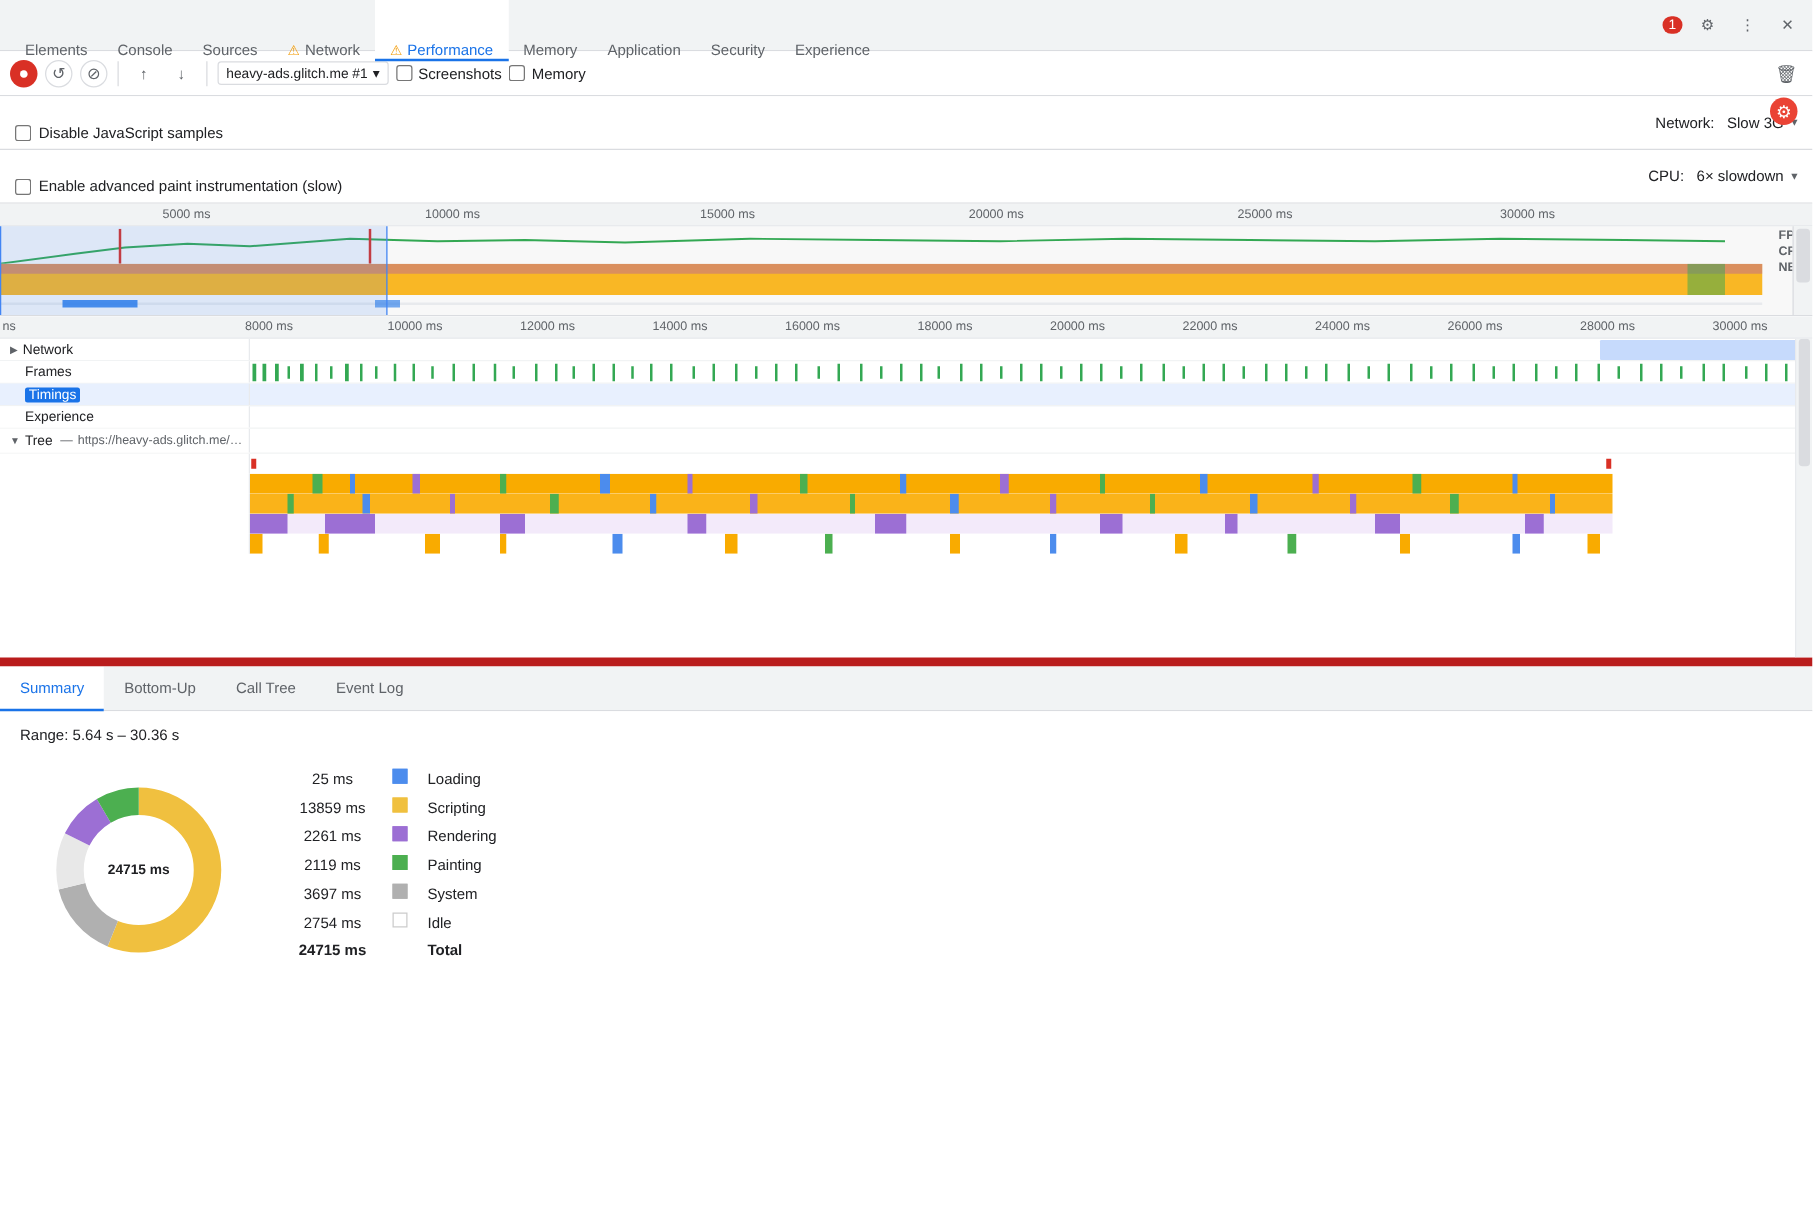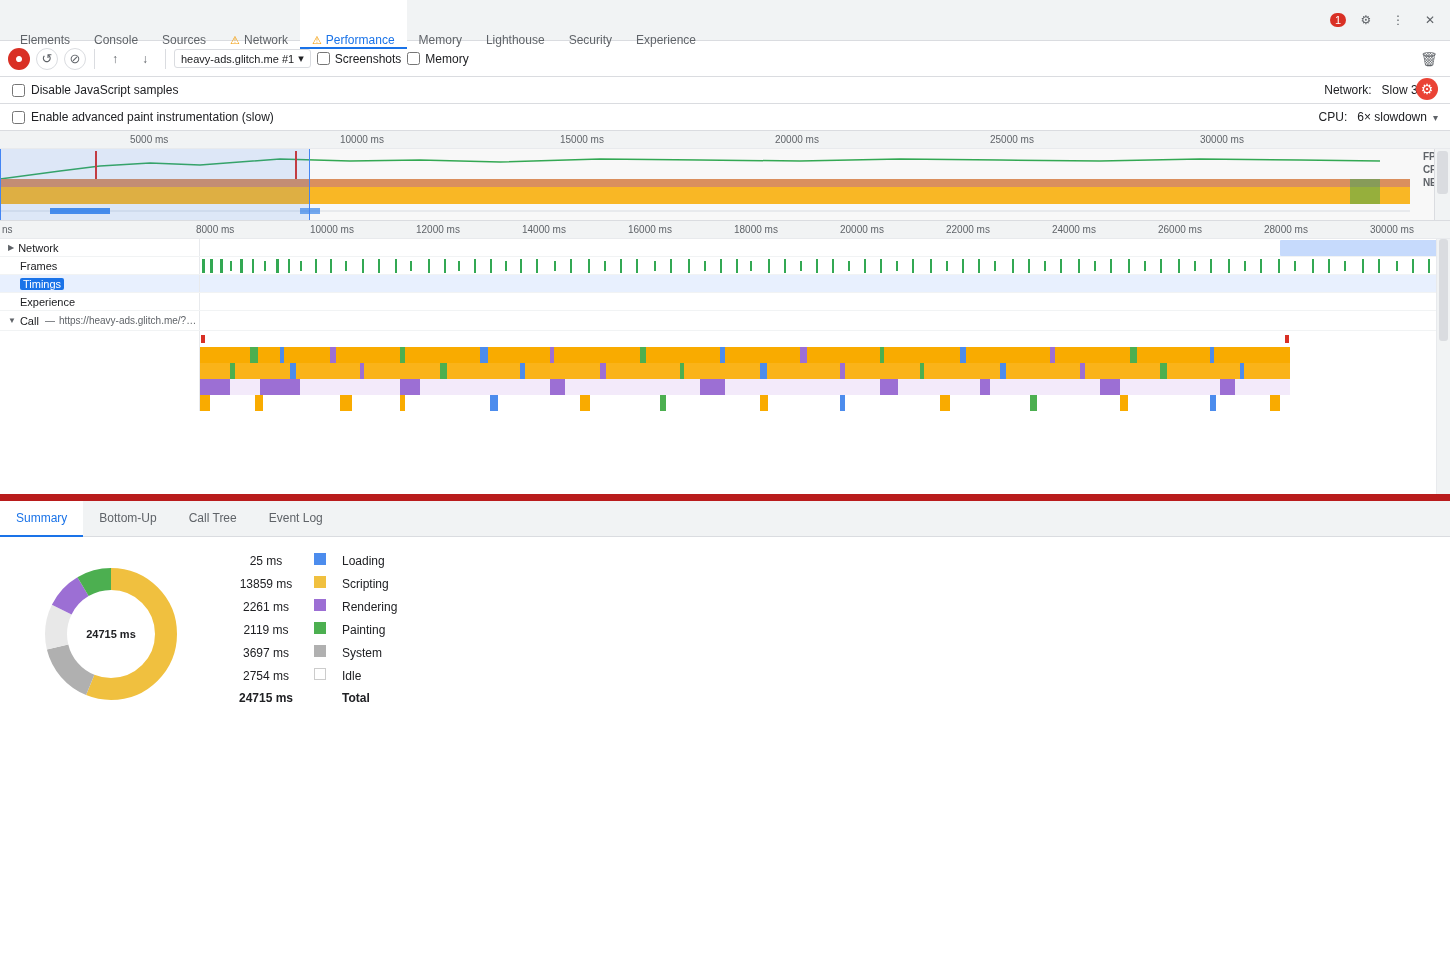--- a/index.html
+++ b/index.html
@@ -56,21 +56,21 @@
     .checkbox-label { display: flex; align-items: center; gap: 5px; font-size: 12px; color: #202124; cursor: pointer; }
     .toolbar-right { margin-left: auto; display: flex; align-items: center; gap: 8px; }
     .trash-btn { background: none; border: none; cursor: pointer; color: #5f6368; font-size: 14px; padding: 2px 4px; }
 
     
     .settings-row {
       display: flex; align-items: center; gap: 24px;
       padding: 6px 12px; border-bottom: 1px solid #dadce0;
       background: #fff;
     }
-    .settings-label { font-size: 12px; color: #202124; display: flex; gap: 6px; }
+    .settings-label { font-size: 12px; color: #202124; display: flex; gap: 6px; margin-top: 16px; }
     .settings-right { margin-left: auto; display: flex; align-items: center; gap: 24px; }
     .network-setting, .cpu-setting {
       display: flex; align-items: center; gap: 6px; font-size: 12px;
     }
     .dropdown-arrow { font-size: 10px; color: #5f6368; }
 
     
     .timeline-overview {
       background: #f8f8f8; border-bottom: 1px solid #dadce0;
       height: 90px; position: relative; overflow: hidden;
@@ -171,21 +171,21 @@
       <span>Network</span>
     </div>
     <div class="devtools-tab active">
       <span class="warn-icon">⚠</span>
       <span>Performance</span>
     </div>
     <div class="devtools-tab">
       <span>Memory</span>
     </div>
     <div class="devtools-tab">
-      <span>Lighthouse</span>
+      <span>Application</span>
     </div>
     <div class="devtools-tab">
       <span>Security</span>
     </div>
     <div class="devtools-tab">
       <span>Experience</span>
     </div>
   </div>
   <div class="tab-right-controls">
     <span class="error-badge">1</span>
@@ -453,21 +453,21 @@
     <div class="track-row">
       <div class="track-label indent">
         <span>Experience</span>
       </div>
       <div class="track-content"></div>
     </div>
 
     <div class="track-row" style="height:20px;">
       <div class="track-label" style="font-size:11px;">
         <span style="font-size:8px;color:#5f6368;">▼</span>
-        <span>Call</span>
+        <span>Tree</span>
         <span style="color:#5f6368;font-size:10px;margin-left:2px;">—</span>
         <span style="color:#5f6368;font-size:10px;overflow:hidden;text-overflow:ellipsis;max-width:800px;">https://heavy-ads.glitch.me/?ad=%2Fcpu%2F_ads.html&amp;n=1588943672103</span>
       </div>
     </div>
 
     <div style="height:16px;display:flex;position:relative;">
       <div style="width:200px;min-width:200px;background:#fff;border-right:1px solid #e8eaed;"></div>
       <div style="flex:1;position:relative;">
         <svg width="100%" height="16" preserveAspectRatio="none">
           <rect x="1" y="4" width="4" height="8" fill="#d93025"></rect>
@@ -579,20 +579,21 @@
   </div>
   <div class="bottom-tab">
     <span>Call Tree</span>
   </div>
   <div class="bottom-tab">
     <span>Event Log</span>
   </div>
 </div>
 
 <div class="summary-panel">
+  <div class="range-text">Range: 5.64 s – 30.36 s</div>
   <div class="summary-content">
 
     <div class="donut-container">
       <svg width="150" height="150" viewBox="0 0 150 150">
 
         <circle cx="75" cy="75" r="55" fill="none" stroke="#f0c03f" stroke-width="22" stroke-dasharray="193.8 345.4" stroke-dashoffset="0" transform="rotate(-90 75 75)"></circle>
         <circle cx="75" cy="75" r="55" fill="none" stroke="#b0b0b0" stroke-width="22" stroke-dasharray="51.8 345.4" stroke-dashoffset="-193.8" transform="rotate(-90 75 75)"></circle>
         <circle cx="75" cy="75" r="55" fill="none" stroke="#e8e8e8" stroke-width="22" stroke-dasharray="38.5 345.4" stroke-dashoffset="-245.6" transform="rotate(-90 75 75)"></circle>
         <circle cx="75" cy="75" r="55" fill="none" stroke="#9c6fd4" stroke-width="22" stroke-dasharray="31.6 345.4" stroke-dashoffset="-284.1" transform="rotate(-90 75 75)"></circle>
         <circle cx="75" cy="75" r="55" fill="none" stroke="#4caf50" stroke-width="22" stroke-dasharray="29.6 345.4" stroke-dashoffset="-315.7" transform="rotate(-90 75 75)"></circle>

